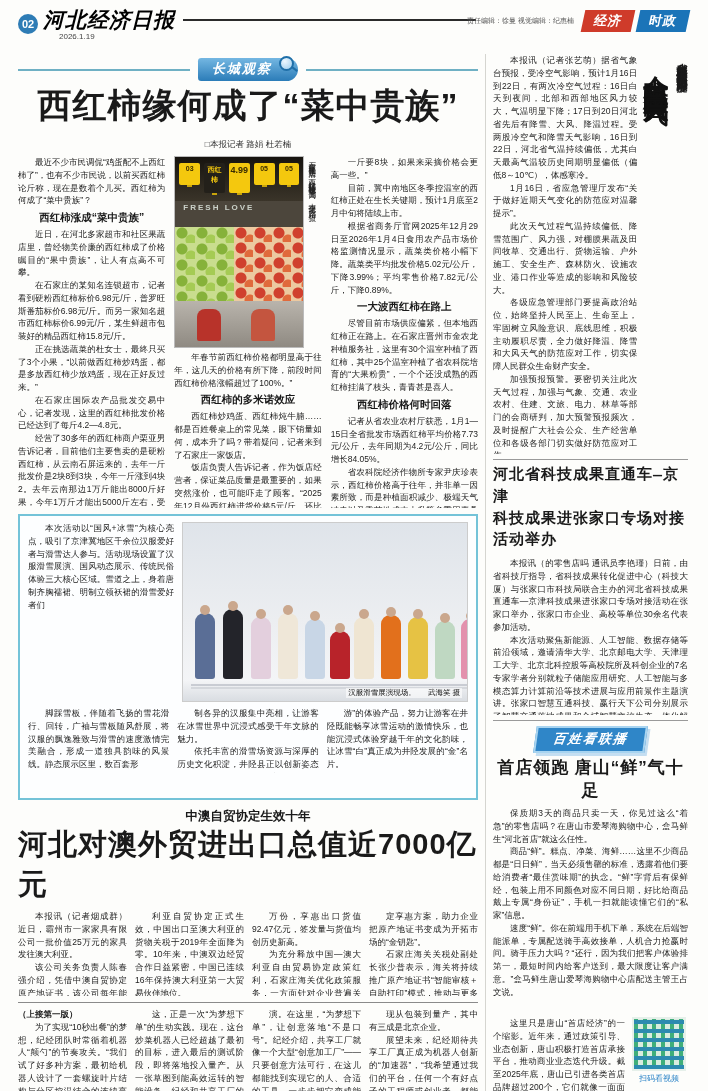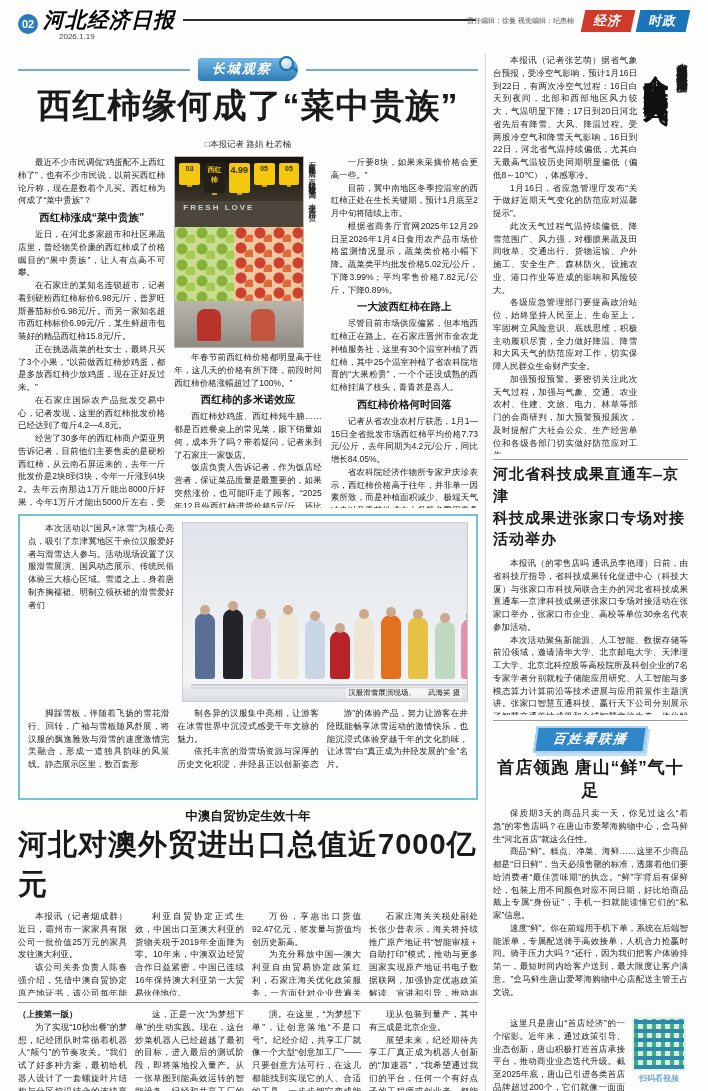--- a/index.html
+++ b/index.html
@@ -245,20 +245,21 @@
               <p class="para">该公司关务负责人陈春强介绍，凭借中澳自贸协定原产地证书，该公司每年能减免关税近百万元，产品更有竞争力。从小批量试单到稳定大批出口，该公司对澳出口额从10年前的约40万元，跃升至2025年的近2000万元，充分享受到了中澳自贸协定的红利。</p>
             </div>
           <div class="t4col">
               <p class="para">利亚自贸协定正式生效，中国出口至澳大利亚的货物关税于2019年全面降为零。10年来，中澳双边经贸合作日益紧密，中国已连续16年保持澳大利亚第一大贸易伙伴地位。</p>
             </div>
           <div class="t4col">
               <p class="para">万份，享惠出口货值92.47亿元，签发量与货值均创历史新高。</p>
               <p class="para">为充分释放中国—澳大利亚自由贸易协定政策红利，石家庄海关优化政策服务，一方面针对企业普遍关注的原产地证书办理、进口享惠申报、原产地规则应用、原产地标准认定等内容，通过举办政策宣讲会、“送政策上门”等方式开展“线上+线下”多渠道宣讲；另一方面主动梳理重点关注进出口商品清单，综合分析各类自贸协定关税优惠力度，为企业量身制</p>
             </div>
           <div class="t4col">
+              <p class="para">定享惠方案，助力企业把原产地证书变成为开拓市场的“金钥匙”。</p>
               <p class="para">石家庄海关关税处副处长张少普表示，海关将持续推广原产地证书“智能审核＋自助打印”模式，推动与更多国家实现原产地证书电子数据联网，加强协定优惠政策解读、宣讲和引导，推动惠企政策精准直达，助力企业提升享惠能力，让更多河北品牌乘着自贸协定的东风，走向更广阔的国际舞台。</p>
             </div>
         </div>
       </section>
 
       <hr class="h-divider">
 
       <section>
         <div class="cont-cols">
           <div class="t4col">

